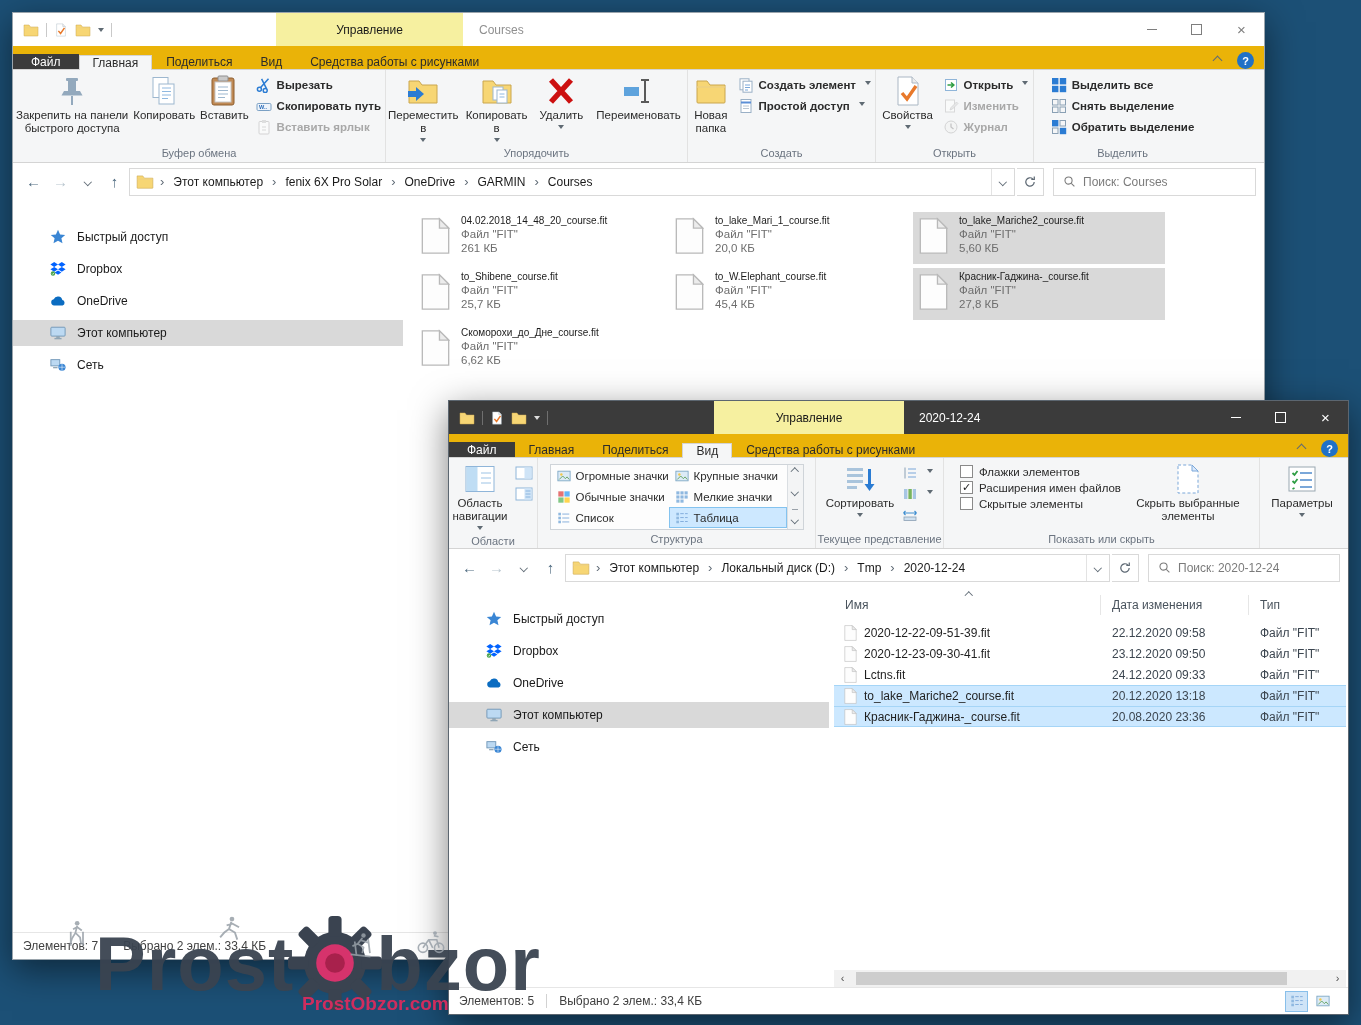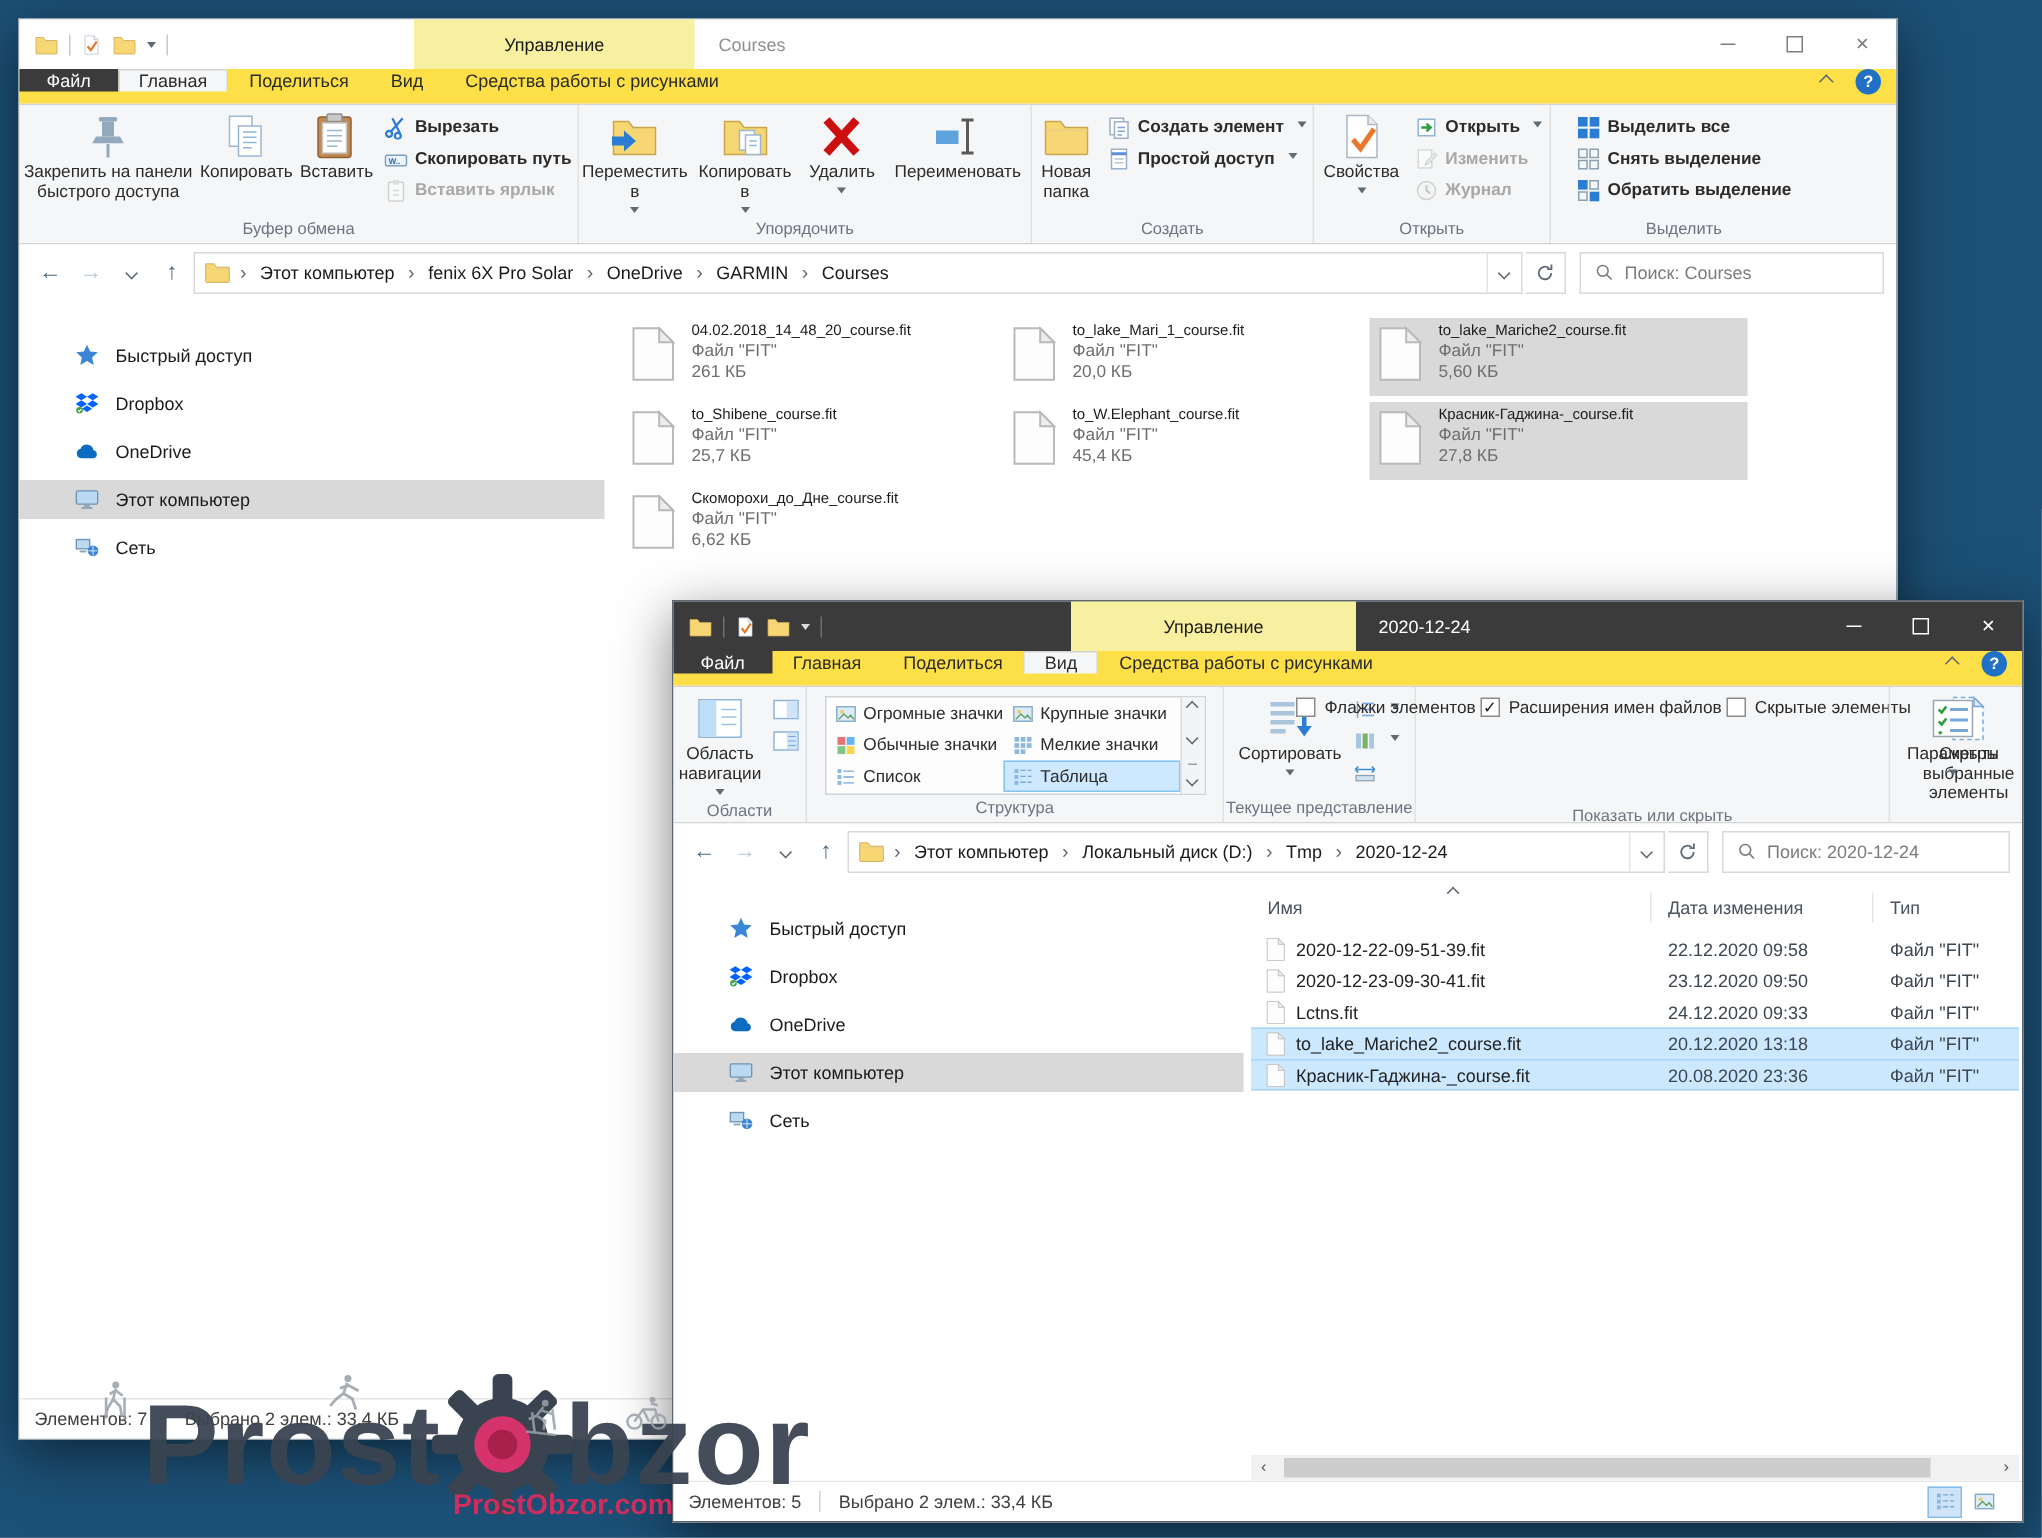--- a/index.html
+++ b/index.html
@@ -24,21 +24,21 @@
   .wctl{margin-left:auto;display:flex;height:100%;}
   .wbtn{width:45px;height:100%;display:flex;align-items:center;justify-content:center;}
   .glyph-min{width:10px;height:1px;background:#7e7e7e;}
   .glyph-max{width:9px;height:9px;border:1px solid #7e7e7e;}
   .glyph-close{font-size:15px;color:#7e7e7e;line-height:1;}
   .win-front .glyph-min{background:#fff;}
   .win-front .glyph-max{border-color:#fff;}
   .win-front .glyph-close{color:#fff;}
 
   
-  .tabrow{height:23px;flex:none;display:flex;align-items:flex-start;background:#fde047;position:relative;z-index:2;}
+  .tabrow{height:23px;flex:none;display:flex;align-items:flex-end;background:#eab308;position:relative;z-index:2;}
   .tab{padding:0 13px;display:flex;align-items:center;color:#2b2b2b;border:1px solid transparent;border-bottom:none;}
   .tab.filetab{background:#3b3b3b;color:#fff;padding:0 17px;}
   .tab.active{background:#f5f6f7;border-color:#d4d4d4;margin-bottom:-1px;}
   .tab-right{margin-left:auto;display:flex;align-items:center;gap:16px;padding-right:10px;}
   .help{width:17px;height:17px;border-radius:50%;background:#2071c6;color:#fff;font-size:11px;font-weight:bold;display:flex;align-items:center;justify-content:center;}
 
   
   .ribbon{background:#f5f6f7;border-top:1px solid #d4d4d4;border-bottom:1px solid #d4d4d4;display:flex;flex:none;align-items:stretch;}
   .win-back .ribbon{height:92px;}
   .win-front .ribbon{height:90px;}
@@ -61,21 +61,21 @@
   .c-down{transform:rotate(45deg);}
   .c-up{transform:rotate(-135deg);}
   .tiny{width:4.5px;height:4.5px;}
 
   
   .viewbox{display:flex;margin:4px 4px 0;border:1px solid #cfd4d9;background:#fdfdfd;height:64px;}
   .vitems{display:grid;grid-template-columns:118px 118px;grid-auto-rows:21px;align-content:start;padding:0;}
   .vitem{display:flex;align-items:center;gap:5px;padding:0 5px;font-size:11.5px;color:#2b2b2b;border:1px solid transparent;box-sizing:border-box;white-space:nowrap;}
   .vitem.sel{background:#cde8ff;border-color:#84c3ef;}
   .vscroll{width:15px;border-left:1px solid #dadee2;display:flex;flex-direction:column;align-items:center;justify-content:space-between;padding:4px 0;background:#f3f4f5;}
-  .cbcol{display:flex;gap:3px;padding:5px 6px;}
+  .cbcol{display:flex;flex-direction:column;gap:3px;padding:5px 6px;}
   .cbrow{display:flex;align-items:center;gap:6px;font-size:11.5px;color:#2b2b2b;white-space:nowrap;}
   .cb{width:13px;height:13px;border:1px solid #8a8a8a;background:#fff;display:flex;align-items:center;justify-content:center;font-size:11px;color:#1a1a1a;box-sizing:border-box;}
 
   
   .navbar{height:37px;flex:none;display:flex;align-items:center;gap:2px;padding:0 8px;background:#fff;}
   .navbtn{width:25px;height:25px;display:flex;align-items:center;justify-content:center;font-size:15px;color:#4f6b80;}
   .navbtn.dis2{color:#b9c6cf;}
   .addr{flex:1;height:26px;border:1px solid #d9d9d9;display:flex;align-items:center;padding:0 0 0 6px;gap:4px;background:#fff;min-width:0;}
   .crumb-item{padding:0 3px;white-space:nowrap;color:#1a1a1a;}
   .crumb-sep{color:#5f6a75;padding:0 2px;font-size:13px;}

